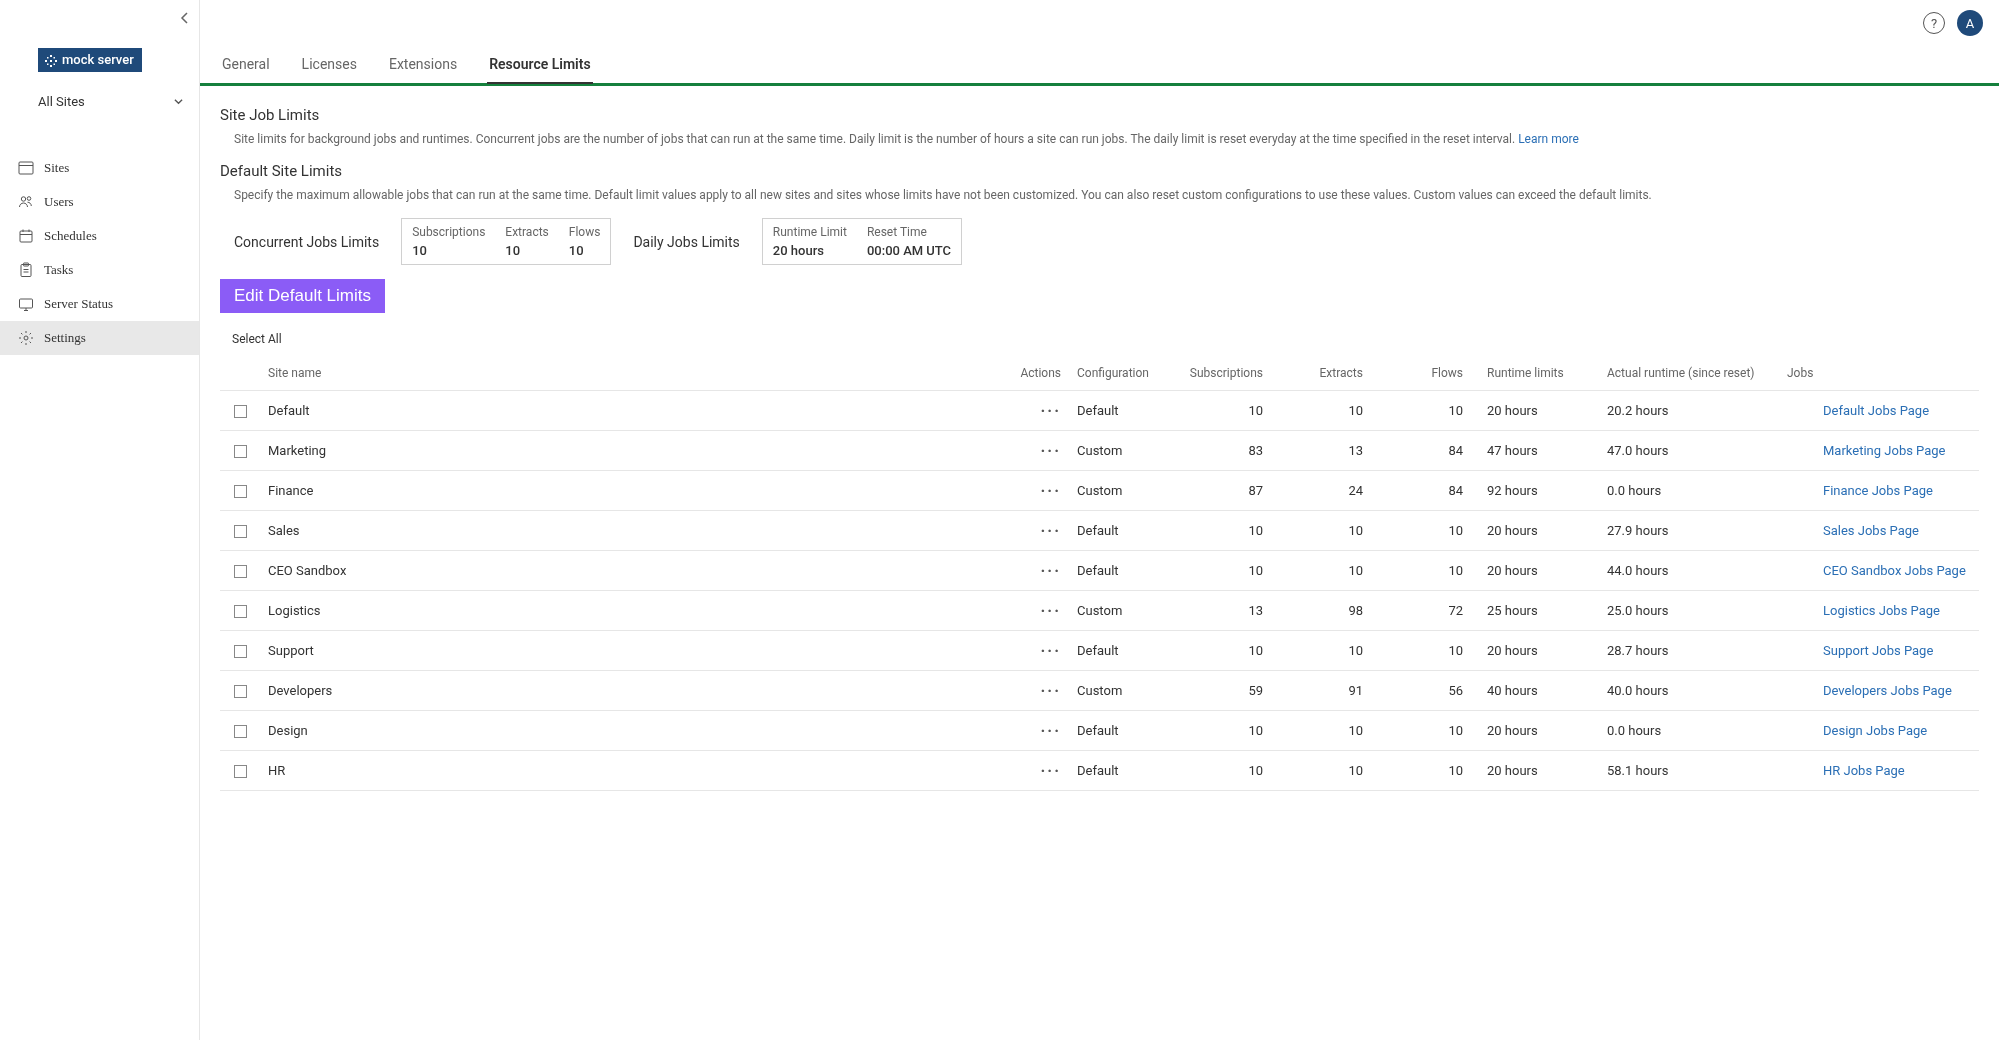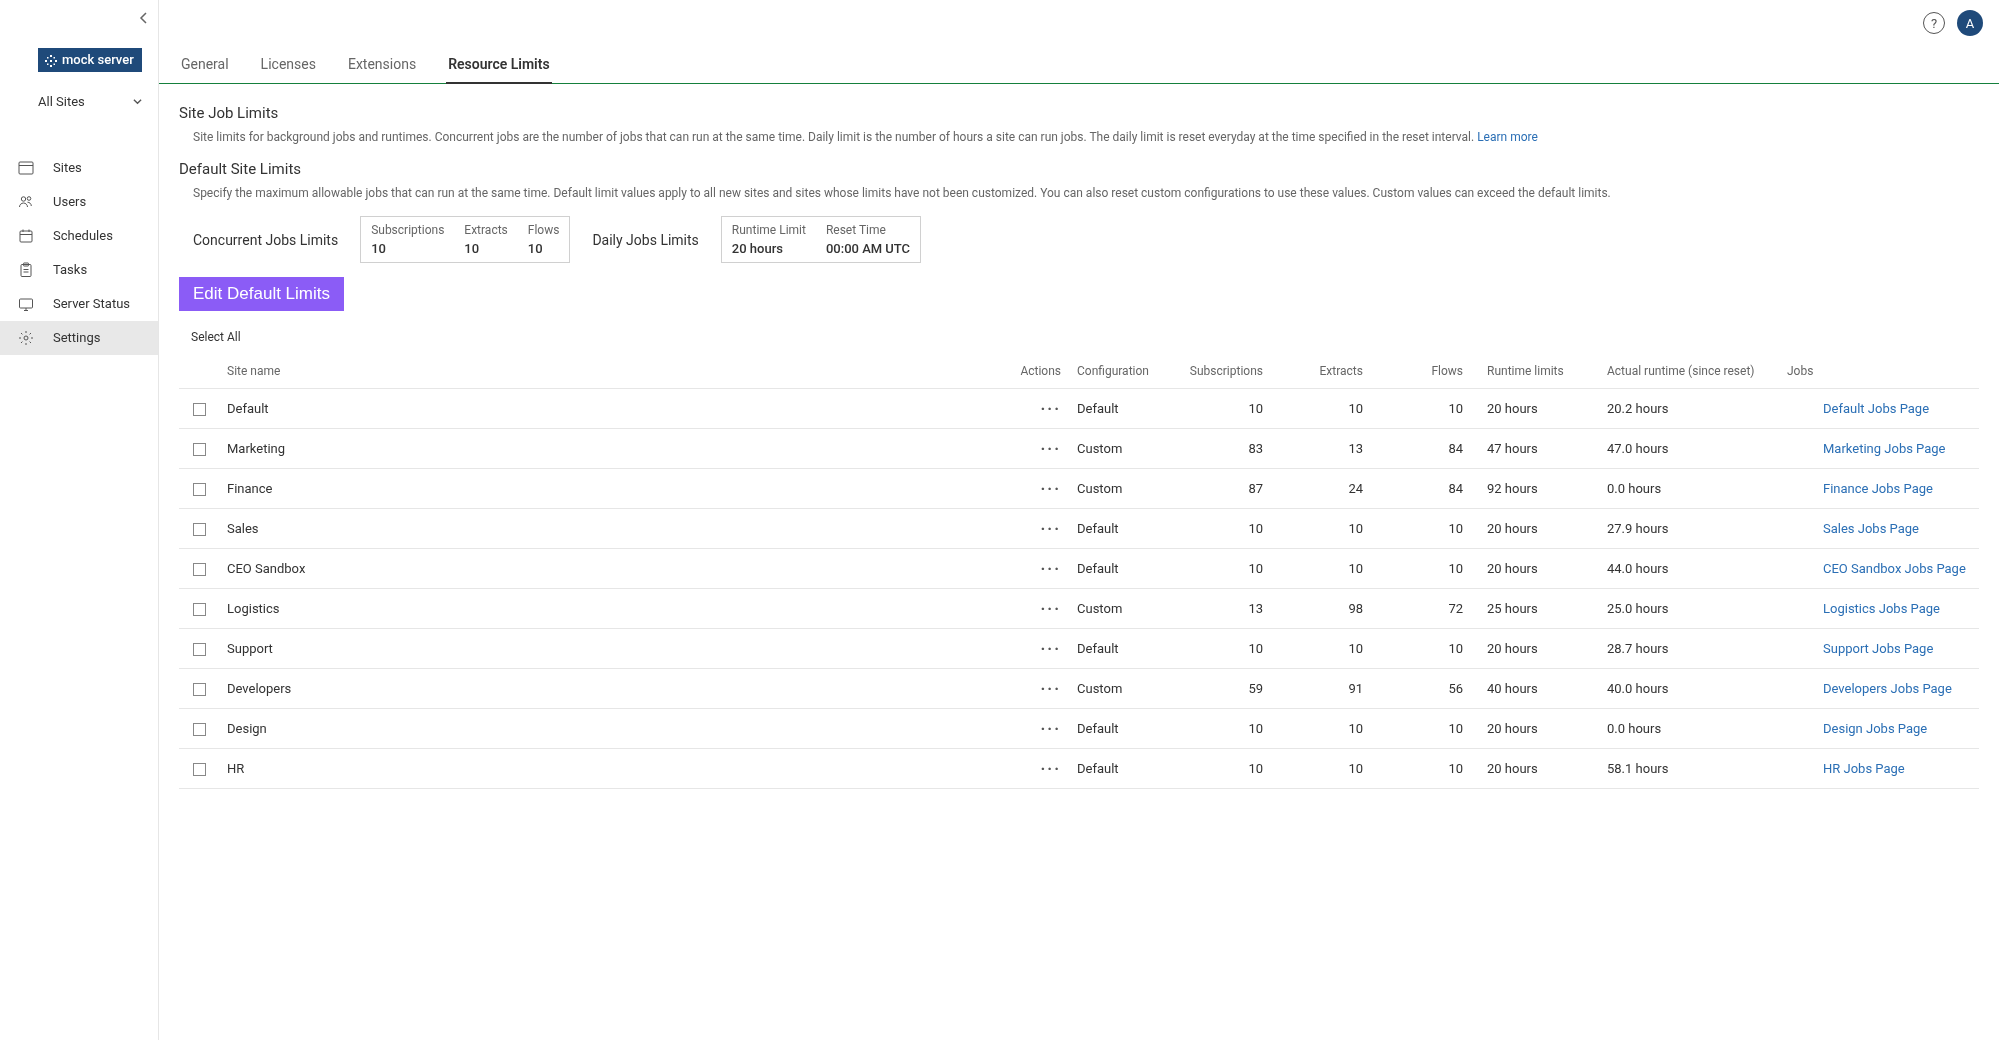--- a/index.html
+++ b/index.html
@@ -13,21 +13,21 @@
       color: #333;
       background: #fff;
       overflow: hidden;
     }
     .app {
       display: flex;
       height: 100vh;
       width: 100vw;
     }
     .sidebar {
-      width: 159px;
+      width: 200px;
       flex-shrink: 0;
       border-right: 1px solid #e6e6e6;
       display: flex;
       flex-direction: column;
       position: relative;
       padding-top: 8px;
     }
     .collapse-btn {
       position: absolute;
       top: 12px;
@@ -63,22 +63,23 @@
     .nav-list {
       list-style: none;
     }
     .nav-item {
       display: flex;
       align-items: center;
       padding: 8px 16px 8px 18px;
       cursor: pointer;
       font-size: 13px;
       color: #333;
-      gap: 19px;
+      gap: 10px;
       height: 34px;
+      font-family: Liberation Serif, serif;
     }
     .nav-item.active {
       background: #e8e8e8;
     }
     .nav-icon {
       width: 16px;
       height: 16px;
       flex-shrink: 0;
       display: inline-flex;
       align-items: center;
@@ -118,21 +119,21 @@
       display: inline-flex;
       align-items: center;
       justify-content: center;
       font-size: 13px;
       cursor: pointer;
     }
     .tabs {
       display: flex;
       gap: 28px;
       padding: 0 20px;
-      border-bottom: 1px solid #15803d;
+      border-bottom: 3px solid #15803d;
     }
     .tab {
       padding: 10px 2px;
       cursor: pointer;
       color: #666;
       font-size: 14px;
       border-bottom: 2px solid transparent;
       margin-bottom: -1px;
     }
     .tab.active {

